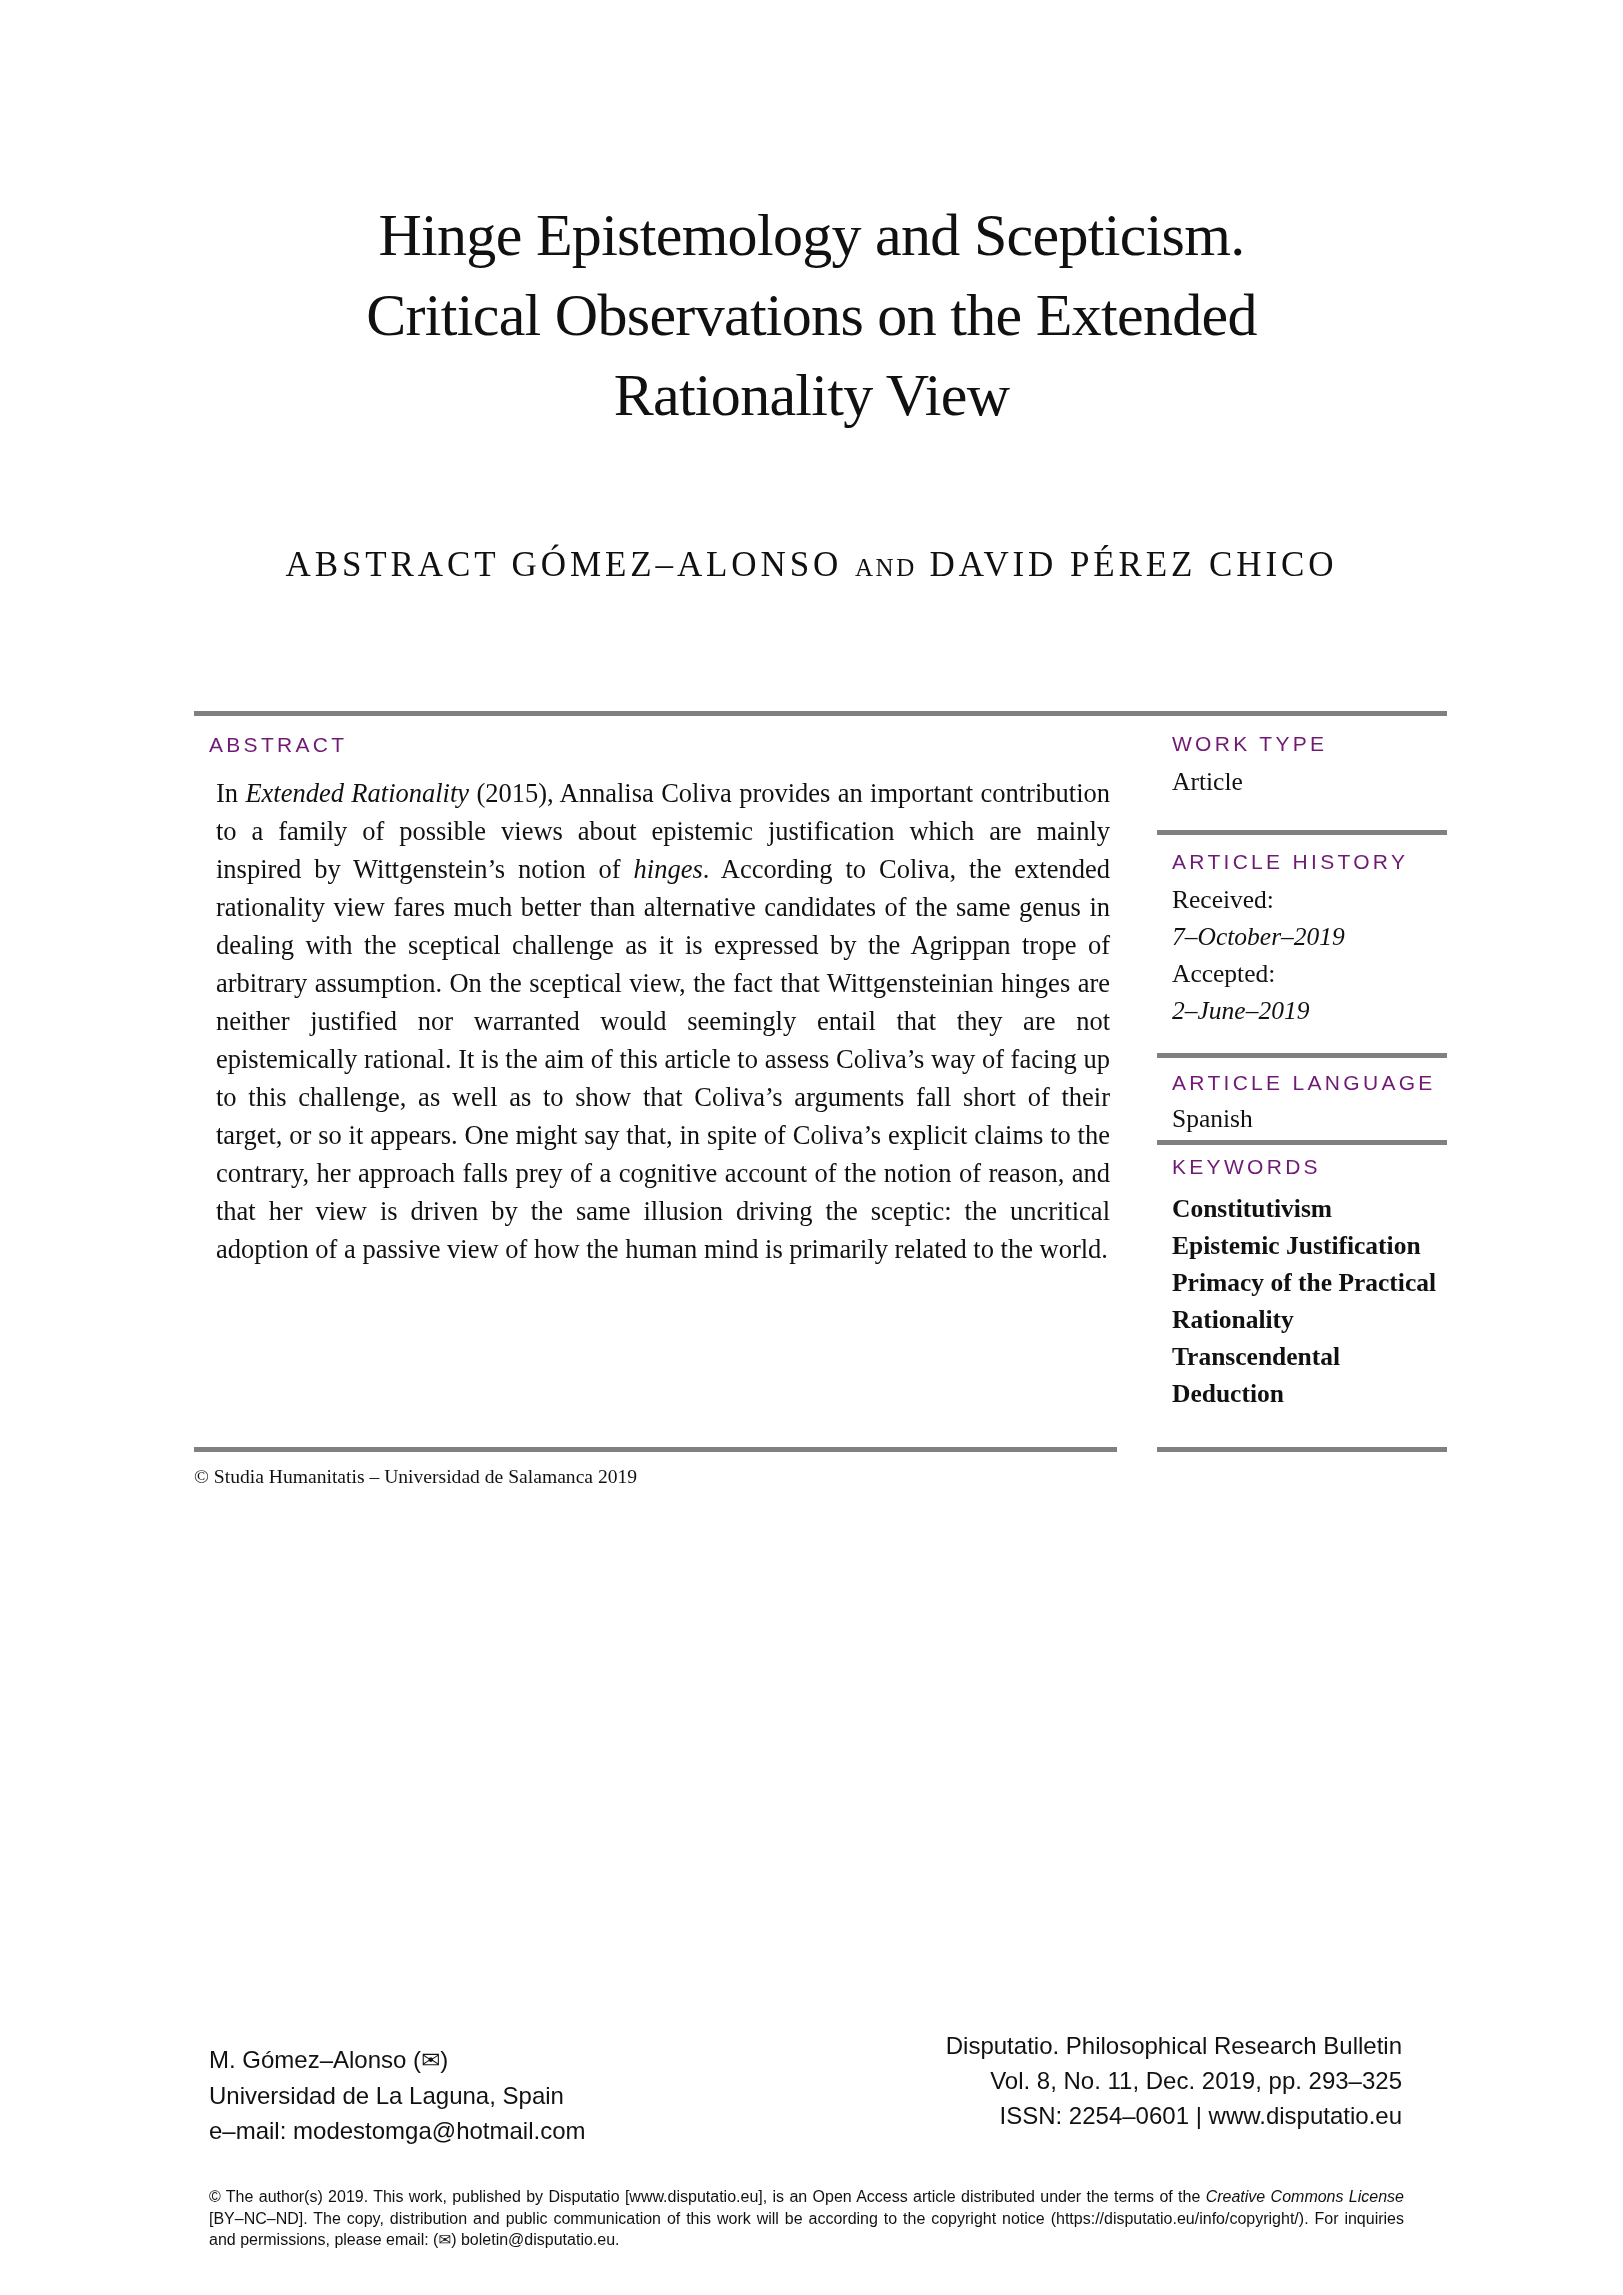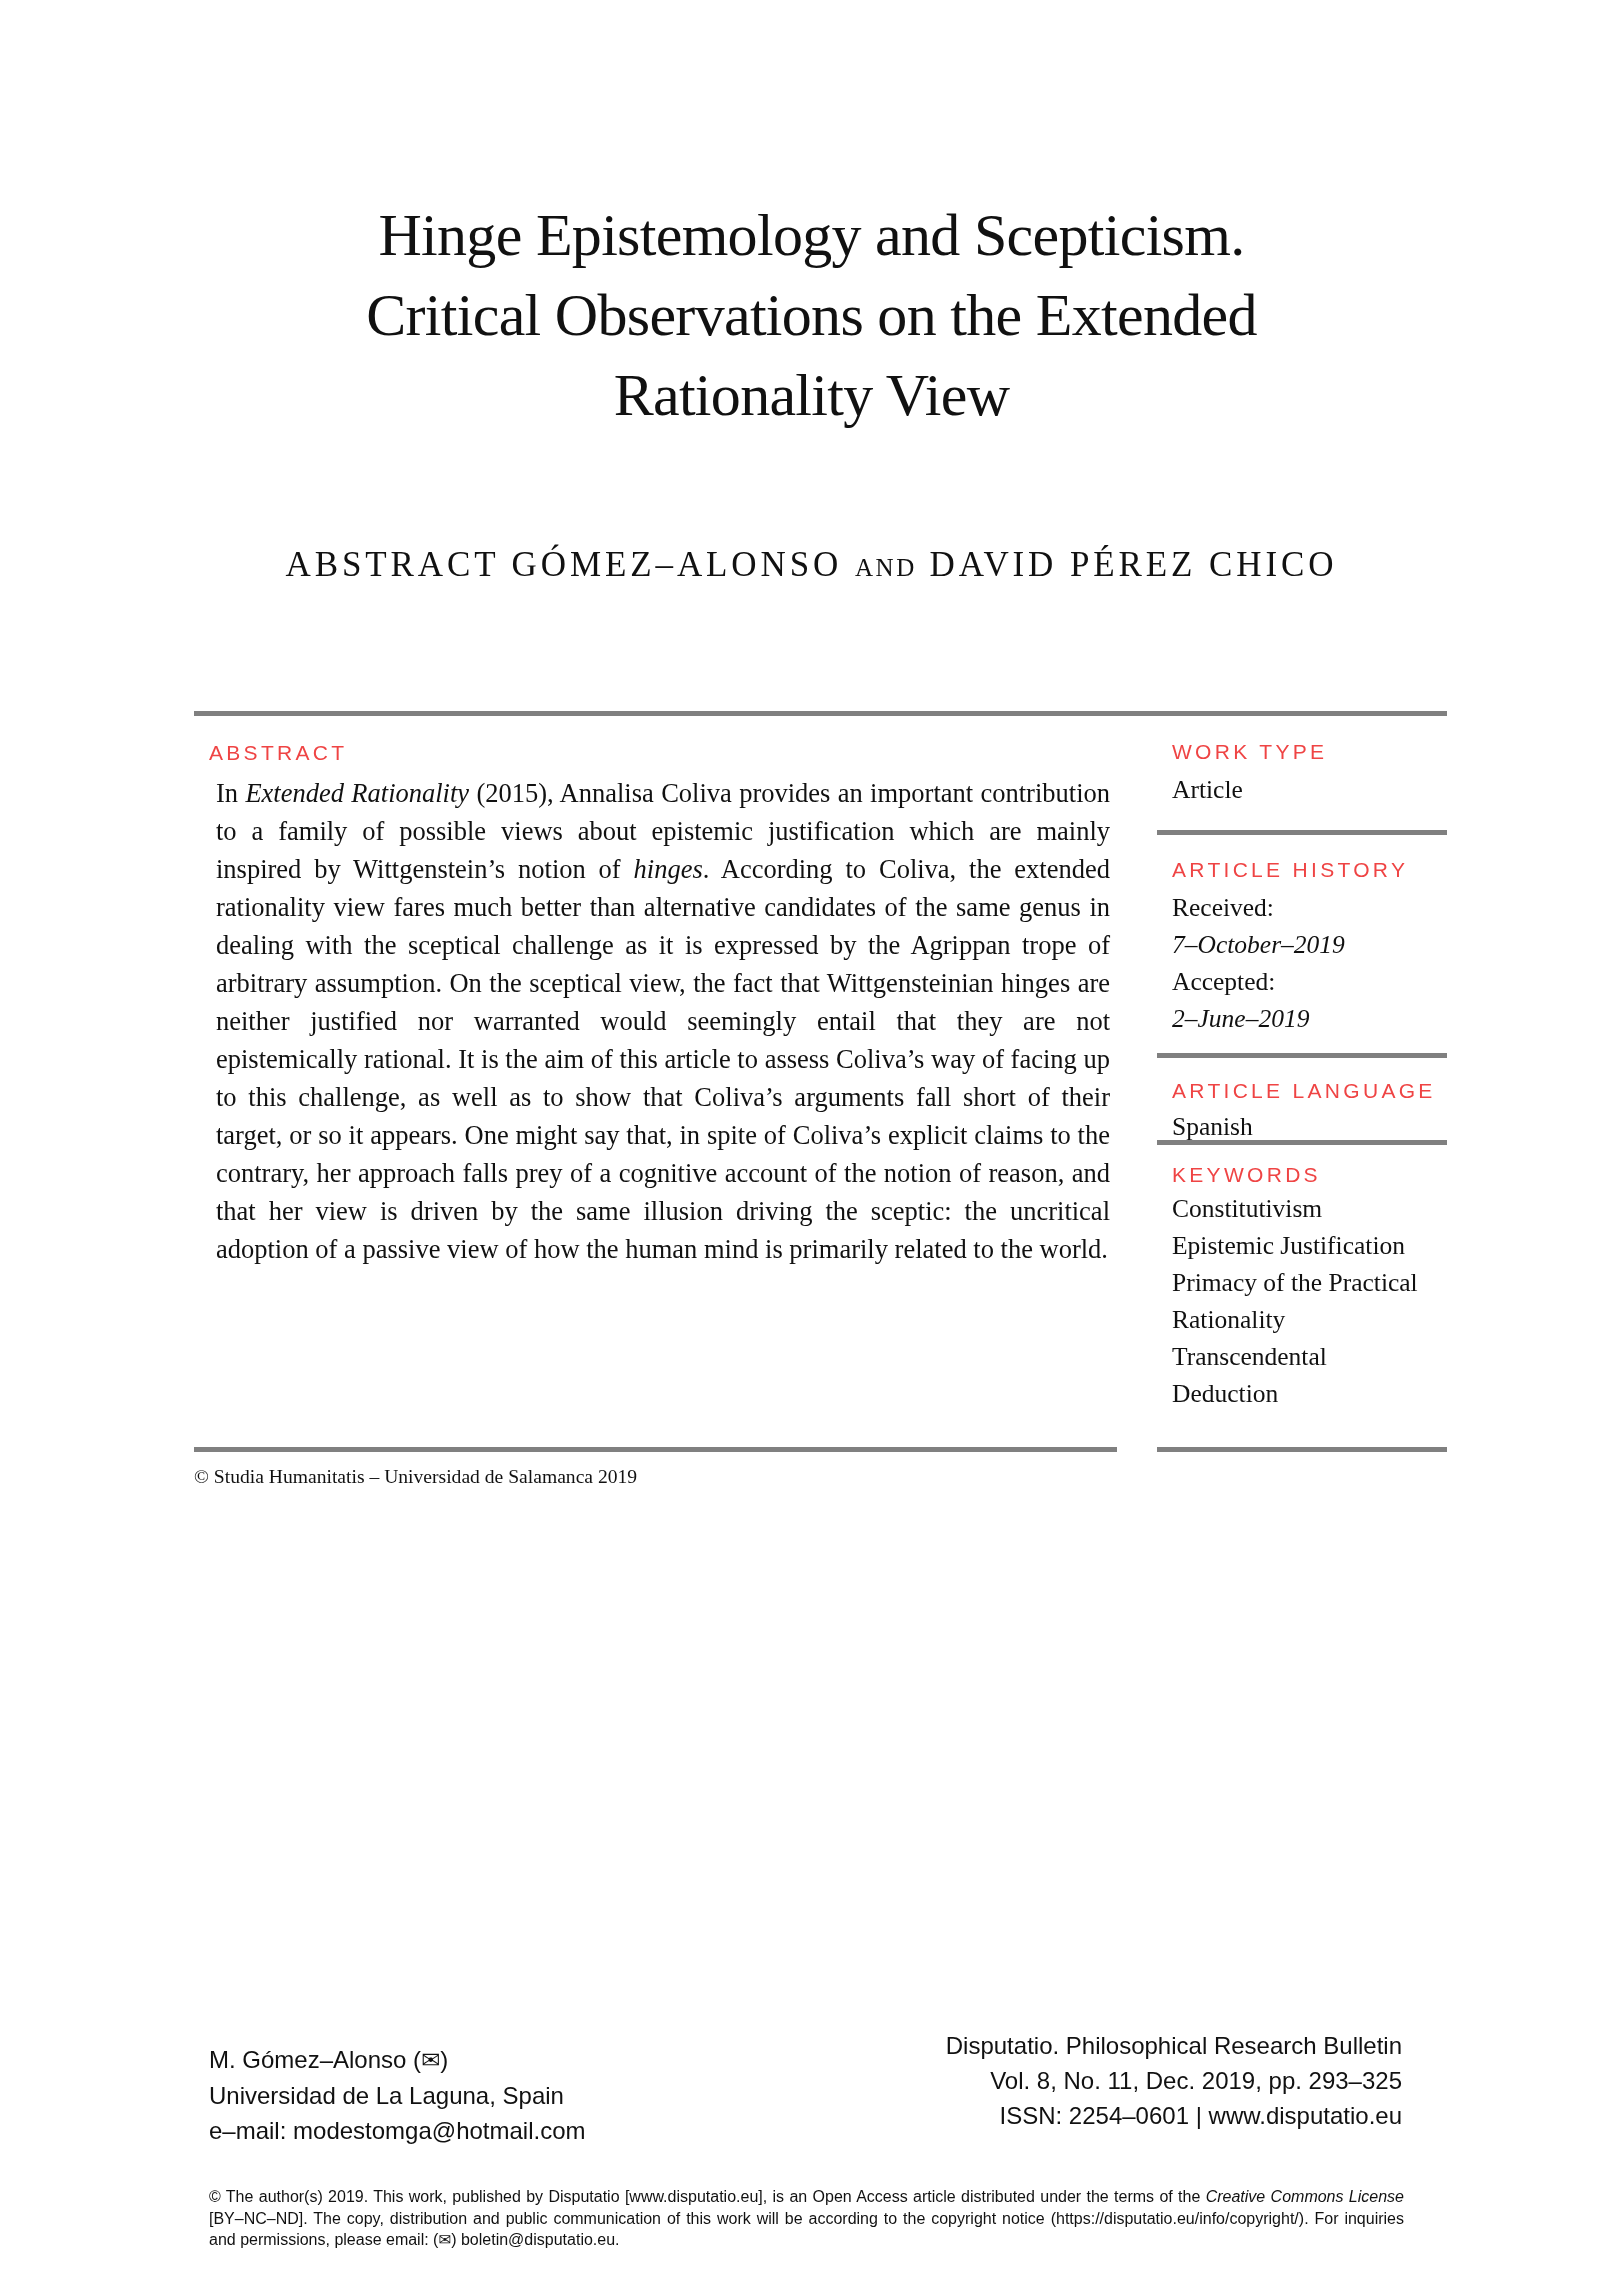--- a/index.html
+++ b/index.html
@@ -17,21 +17,21 @@
   #authors {
     position: absolute; left: 157px; top: 545px; width: 1309px; text-align: center;
     font-size: 35px; letter-spacing: 3.9px; white-space: nowrap;
   }
   #authors .conj { font-size: 25px; letter-spacing: 2.6px; }
 
   .rule { position: absolute; height: 5.2px; background: #808080; }
 
   .label {
     font-family: "Liberation Sans", "DejaVu Sans", sans-serif;
-    font-size: 21px; letter-spacing: 3.3px; text-transform: uppercase; color: #ef4444; margin-top: 8px;
+    font-size: 21px; letter-spacing: 3.3px; text-transform: uppercase; color: #701a75;
   }
 
   #abstract-label { position: absolute; left: 209px; top: 733px; }
   #abstract-text {
     position: absolute; left: 209px; top: 767px; width: 894px;
     font-size: 26.5px; line-height: 38px; text-align: justify; margin: 7px;
   }
 
   #copyright-salamanca { position: absolute; left: 194px; top: 1466px; font-size: 19.6px; }
 
@@ -91,21 +91,21 @@
   <div class="value serif italic">2–June–2019</div>
 </div>
 
 <div class="side" style="top:1071px;">
   <div class="label">ARTICLE LANGUAGE</div>
   <div class="value serif" style="margin-top:5.2px;">Spanish</div>
 </div>
 
 <div class="side" style="top:1155px;">
   <div class="label">KEYWORDS</div>
-  <div style="margin-top:3px;">
+  <div style="margin-top:11px;font-weight:bold;">
     <div class="value serif">Constitutivism</div>
     <div class="value serif">Epistemic Justification</div>
     <div class="value serif">Primacy of the Practical</div>
     <div class="value serif">Rationality</div>
     <div class="value serif">Transcendental</div>
     <div class="value serif">Deduction</div>
   </div>
 </div>
 
 <div id="footer-left" class="sans">

